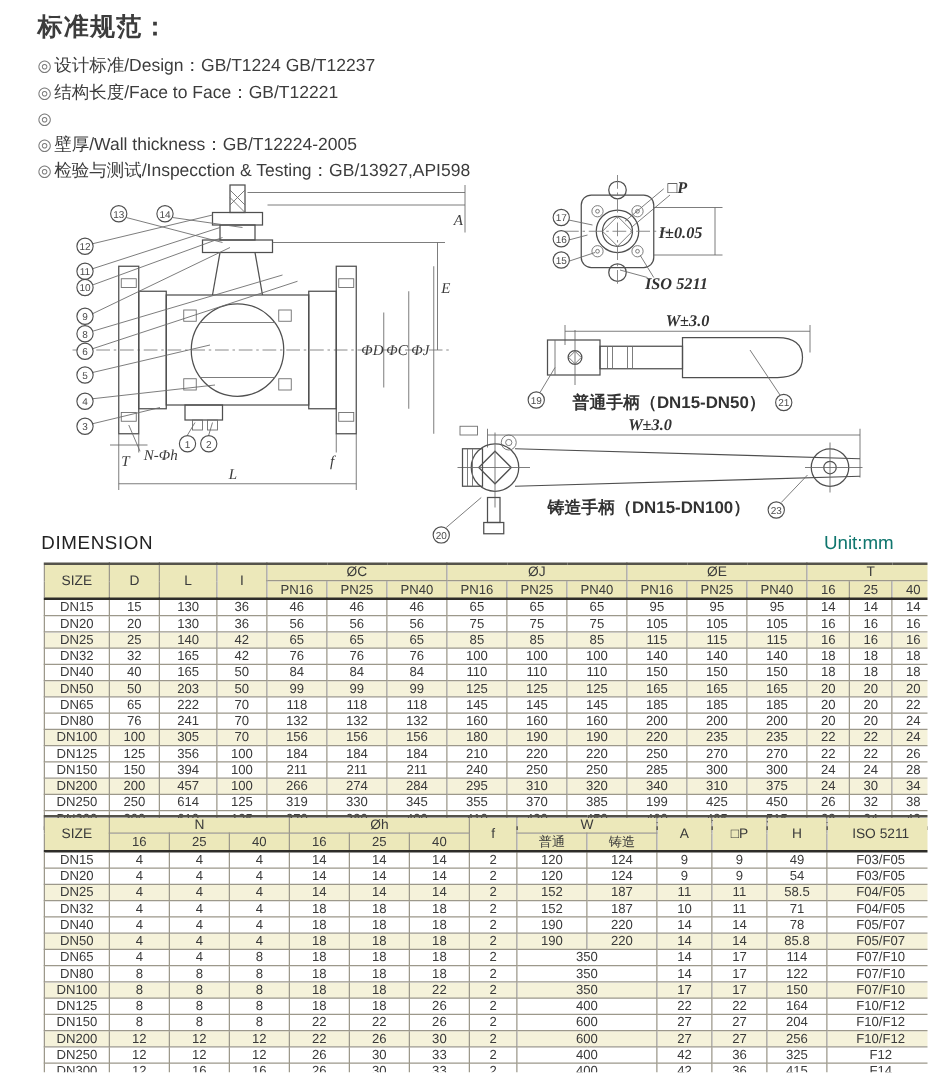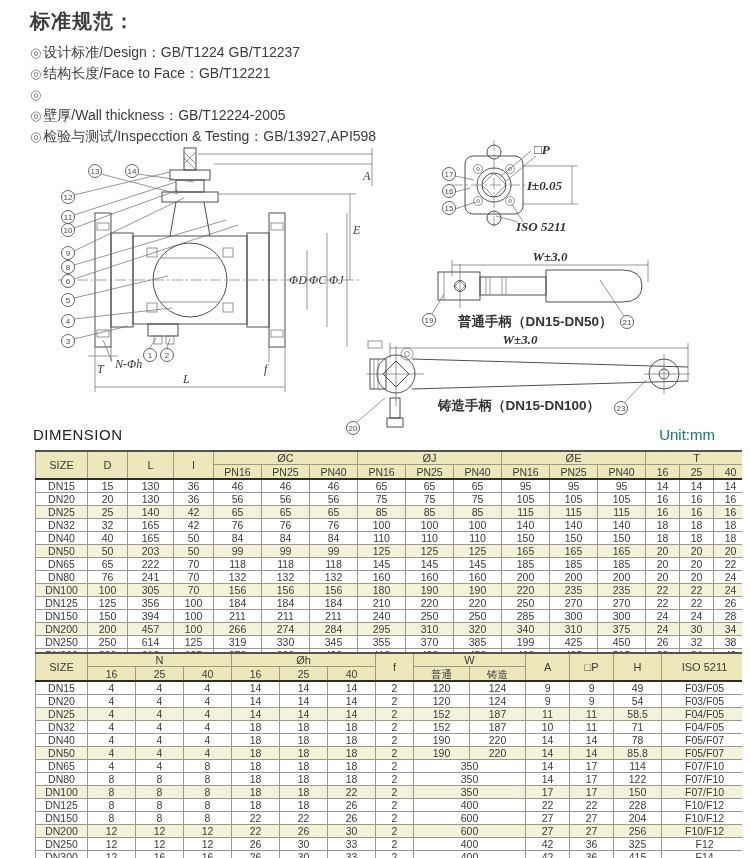--- a/index.html
+++ b/index.html
@@ -809,21 +809,21 @@
           <td>8</td>
           <td>8</td>
           <td>8</td>
           <td>18</td>
           <td>18</td>
           <td>26</td>
           <td>2</td>
           <td colspan="2">400</td>
           <td>22</td>
           <td>22</td>
-          <td>228</td>
+          <td>164</td>
           <td>F10/F12</td>
         </tr>
         <tr>
           <td>DN150</td>
           <td>8</td>
           <td>8</td>
           <td>8</td>
           <td>22</td>
           <td>22</td>
           <td>26</td>

